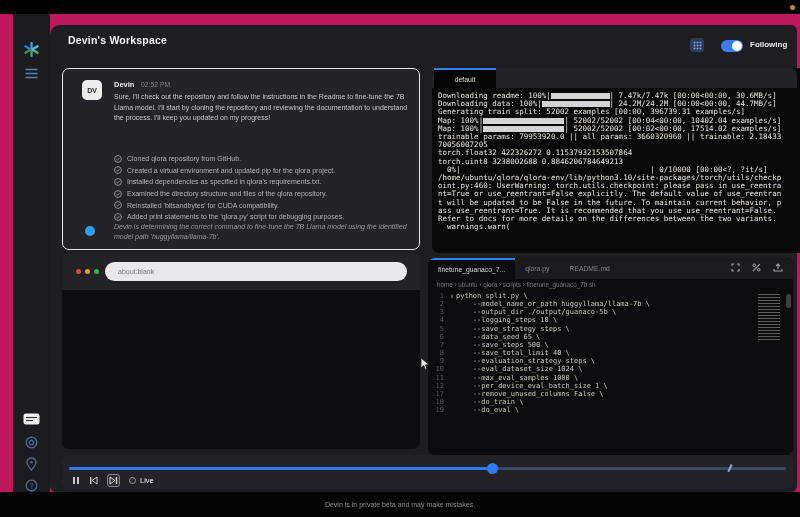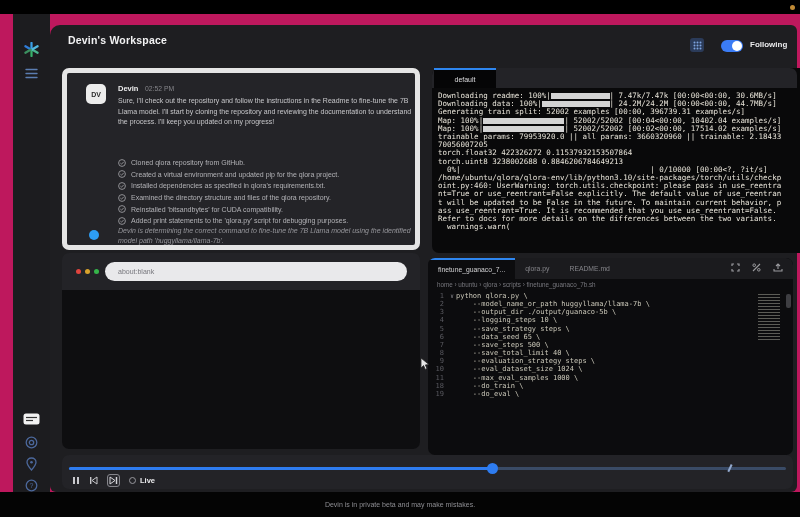--- a/index.html
+++ b/index.html
@@ -15,21 +15,21 @@
   .rail-icon{left:0;width:37px;height:18px;display:flex;align-items:center;justify-content:center;cursor:pointer;}
   
   .workspace{left:50px;top:11px;width:747px;height:467px;background:#1e1e21;border-radius:10px 6px 6px 6px;}
   .ws-title{left:18px;top:9px;font-size:10.5px;font-weight:bold;color:#f2f2f3;letter-spacing:.2px;}
   .grid-btn{left:640px;top:13px;width:14px;height:14px;border-radius:3px;background:#2b3b59;
             display:flex;align-items:center;justify-content:center;cursor:pointer;}
   .toggle{left:671px;top:15px;width:22px;height:12px;border-radius:6px;background:#3b7cf5;cursor:pointer;}
   .toggle .knob{position:absolute;right:1px;top:1px;width:10px;height:10px;border-radius:50%;background:#fff;}
   .following{left:700px;top:15px;font-size:8px;font-weight:bold;color:#ececee;}
   
-  .chat-card{left:12px;top:43px;width:358px;height:182px;background:#242428;border:5px solid #e5e5e5;border-radius:7px;box-sizing:border-box;}
+  .chat-card{left:12px;top:43px;width:358px;height:182px;background:#242428;border:1px solid #e5e5e5;border-radius:7px;box-sizing:border-box;}
   .avatar{left:19px;top:11px;width:20px;height:20px;border-radius:5px;background:#ececec;color:#2a2a2a;
           font-size:7px;font-weight:bold;display:flex;align-items:center;justify-content:center;}
   .chat-name{left:51px;top:11px;font-size:7.5px;font-weight:bold;color:#ededee;}
   .chat-time{left:78px;top:11.5px;font-size:6.8px;color:#85858a;}
   .chat-msg{left:51px;top:23px;width:296px;font-size:7px;line-height:10.5px;color:#c7c7ca;}
   .checklist{left:51px;top:84px;width:300px;}
   .check-row{display:flex;align-items:center;height:11.6px;}
   .check-row svg{flex:0 0 auto;margin-right:5px;}
   .check-row span{font-size:7px;color:#b3b3b7;white-space:nowrap;}
   .status-dot{left:22px;top:157px;width:10px;height:10px;border-radius:50%;background:#2d9df4;}
@@ -75,21 +75,21 @@
   .slider{left:7px;top:8px;width:717px;height:11px;cursor:pointer;}
   .track{position:absolute;left:0;top:4px;width:100%;height:3px;border-radius:2px;background:#3a4b66;}
   .fill{position:absolute;left:0;top:4px;height:3px;border-radius:2px;background:#2e7cf0;}
   .thumb{position:absolute;top:0;width:11px;height:11px;border-radius:50%;background:#2e7cf0;}
   .marker{position:absolute;top:1px;width:1.5px;height:8px;background:#93aacf;transform:rotate(25deg);}
   .pb-controls{left:10px;top:19px;display:flex;align-items:center;gap:9px;}
   .pb-btn{display:flex;align-items:center;justify-content:center;cursor:pointer;}
   .pb-box{width:13px;height:13px;border:1px solid #86868c;border-radius:3px;background:#2b2b30;box-sizing:border-box;}
   .live-wrap{display:flex;align-items:center;gap:4px;cursor:pointer;}
   .live-dot{width:7px;height:7px;border-radius:50%;border:1px solid #97979d;box-sizing:border-box;}
-  .live-lbl{font-size:7.5px;font-weight:bold;color:#ececee;}
+  .live-lbl{font-size:7.5px;font-weight:normal;color:#ececee;}
   
   .footer{left:0;top:492px;width:800px;height:25px;background:#040404;}
   .foot-note{width:100%;top:9px;text-align:center;font-size:7px;color:#8e8e93;}
   
   .cursor{pointer-events:none;}
 </style>
 </head>
 <body>
 
 <div class="abs topbar">
@@ -262,31 +262,33 @@
           <circle cx="2.2" cy="2.2" r="1.3" fill="none" stroke="#9a9a9e" stroke-width="1"></circle>
           <circle cx="6.8" cy="6.8" r="1.3" fill="none" stroke="#9a9a9e" stroke-width="1"></circle>
         </svg>
         <svg width="10" height="9" viewBox="0 0 10 9">
           <path d="M5 6 V1 M3 3 L5 1 L7 3" stroke="#9a9a9e" stroke-width="1.1" fill="none"></path>
           <path d="M1 6 V8 H9 V6" stroke="#9a9a9e" stroke-width="1.1" fill="none"></path>
         </svg>
       </div>
       <div class="abs breadcrumb">home › ubuntu › qlora › scripts › finetune_guanaco_7b.sh</div>
       <div class="abs code-area" id="code">
-          <div class="cline"><span class="lnum">1</span><span class="fold">∨</span><span class="ctext">python qlora.py \</span></div>
+          <div class="cline"><span class="lnum">1</span><span class="fold">∨</span><span class="ctext">python split.py \</span></div>
           <div class="cline"><span class="lnum">2</span><span class="fold"></span><span class="ctext">    --model_name_or_path huggyllama/llama-7b \</span></div>
           <div class="cline"><span class="lnum">3</span><span class="fold"></span><span class="ctext">    --output_dir ./output/guanaco-5b \</span></div>
           <div class="cline"><span class="lnum">4</span><span class="fold"></span><span class="ctext">    --logging_steps 10 \</span></div>
           <div class="cline"><span class="lnum">5</span><span class="fold"></span><span class="ctext">    --save_strategy steps \</span></div>
           <div class="cline"><span class="lnum">6</span><span class="fold"></span><span class="ctext">    --data_seed 65 \</span></div>
           <div class="cline"><span class="lnum">7</span><span class="fold"></span><span class="ctext">    --save_steps 500 \</span></div>
           <div class="cline"><span class="lnum">8</span><span class="fold"></span><span class="ctext">    --save_total_limit 40 \</span></div>
           <div class="cline"><span class="lnum">9</span><span class="fold"></span><span class="ctext">    --evaluation_strategy steps \</span></div>
           <div class="cline"><span class="lnum">10</span><span class="fold"></span><span class="ctext">    --eval_dataset_size 1024 \</span></div>
           <div class="cline"><span class="lnum">11</span><span class="fold"></span><span class="ctext">    --max_eval_samples 1000 \</span></div>
+          <div class="cline"><span class="lnum">12</span><span class="fold"></span><span class="ctext">    --per_device_eval_batch_size 1 \</span></div>
+          <div class="cline"><span class="lnum">17</span><span class="fold"></span><span class="ctext">    --remove_unused_columns False \</span></div>
           <div class="cline"><span class="lnum">18</span><span class="fold"></span><span class="ctext">    --do_train \</span></div>
           <div class="cline"><span class="lnum">19</span><span class="fold"></span><span class="ctext">    --do_eval \</span></div>
         </div>
       <div class="abs minimap"></div>
       <div class="abs ed-scroll"></div>
     </div>
 
     <svg class="abs cursor" style="left:370px;top:332px;" width="10" height="14" viewBox="0 0 10 14">
       <path d="M1 1 L1 11 L3.6 8.6 L5.2 12.4 L7 11.6 L5.4 7.9 L9 7.6 Z" fill="#e9e9e9" stroke="#222" stroke-width="0.8"></path>
     </svg>

